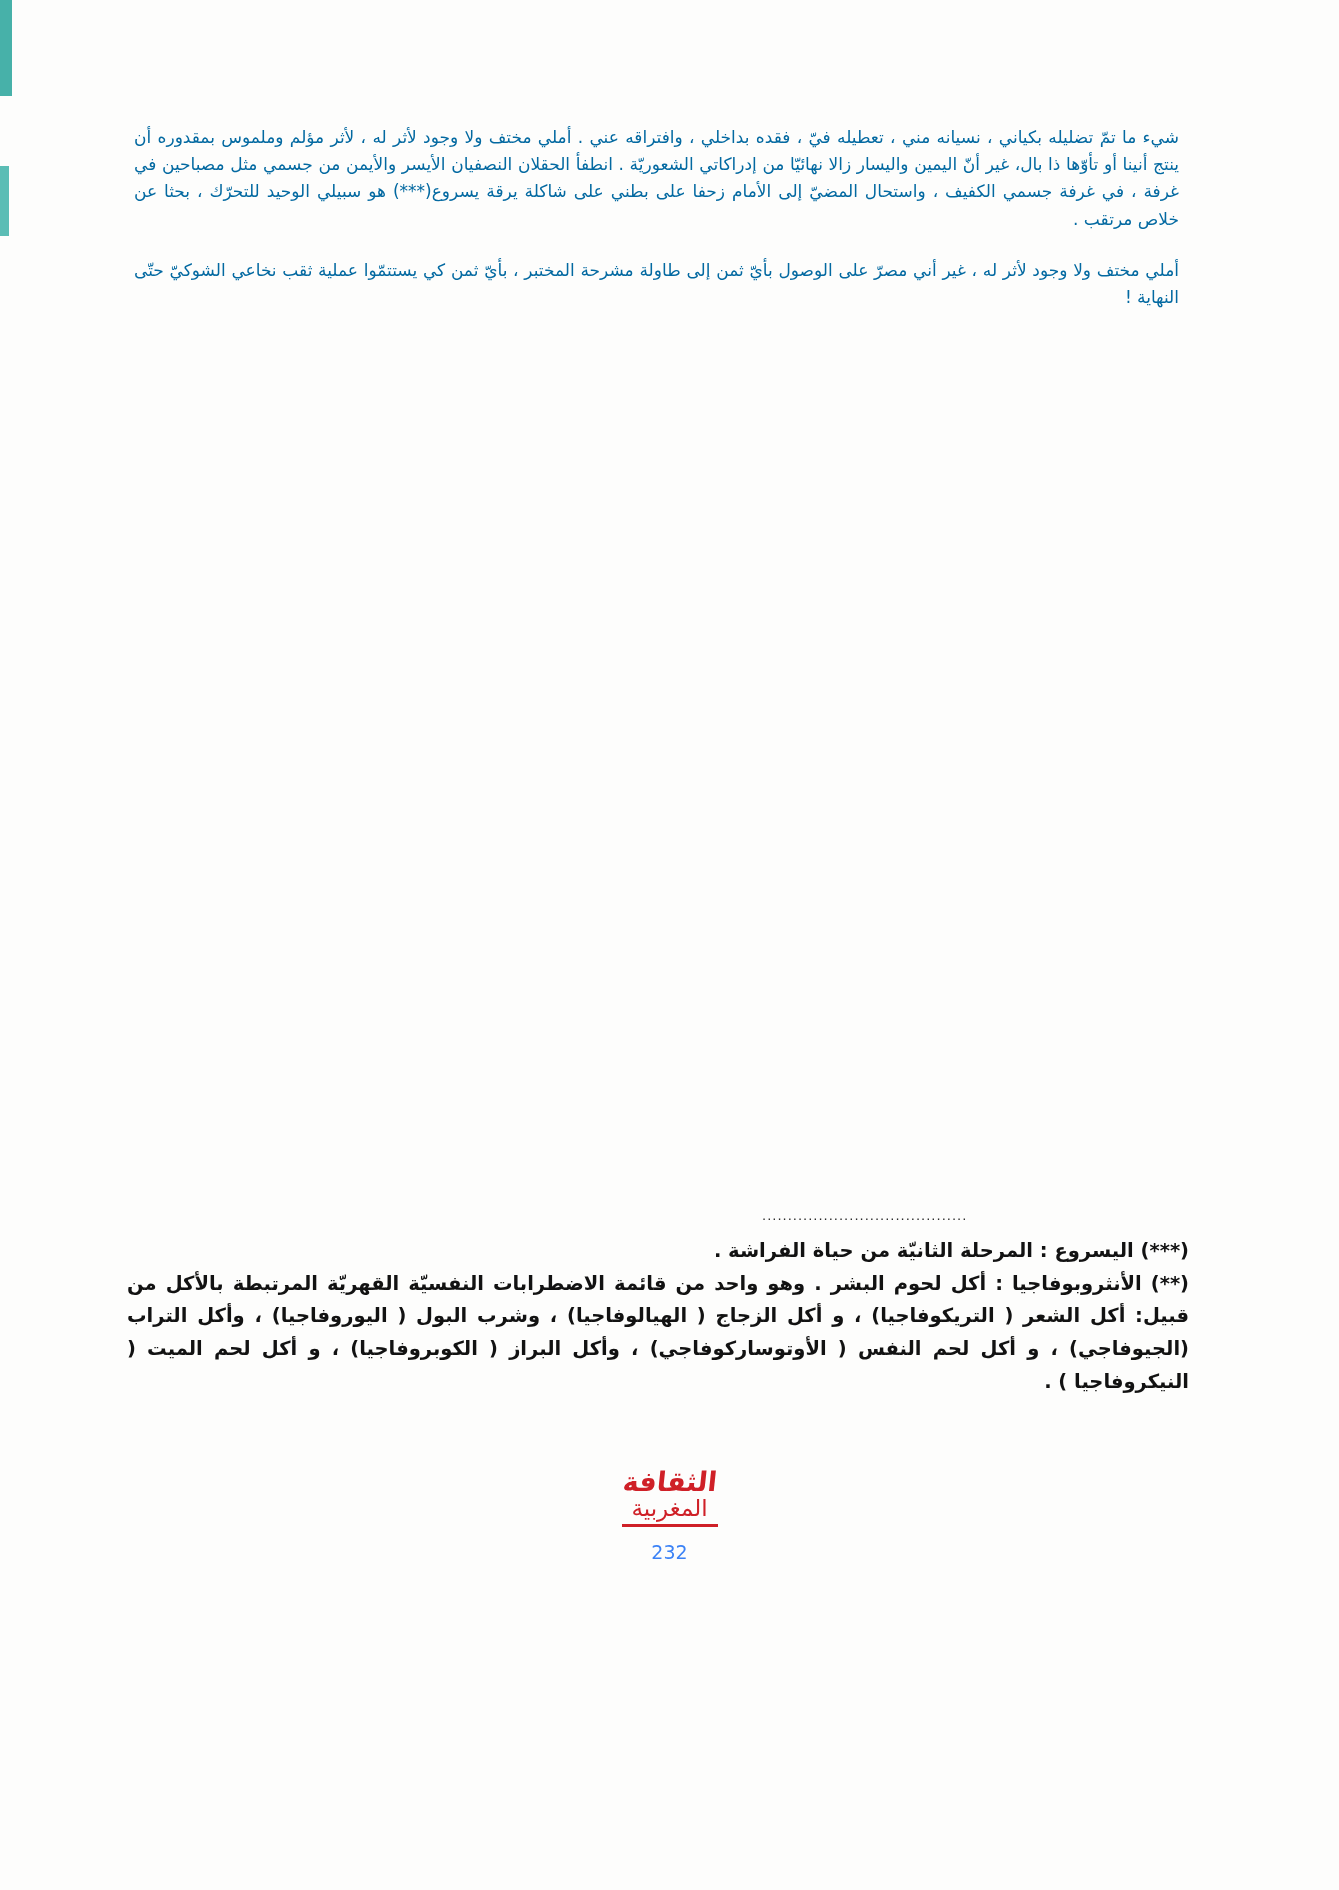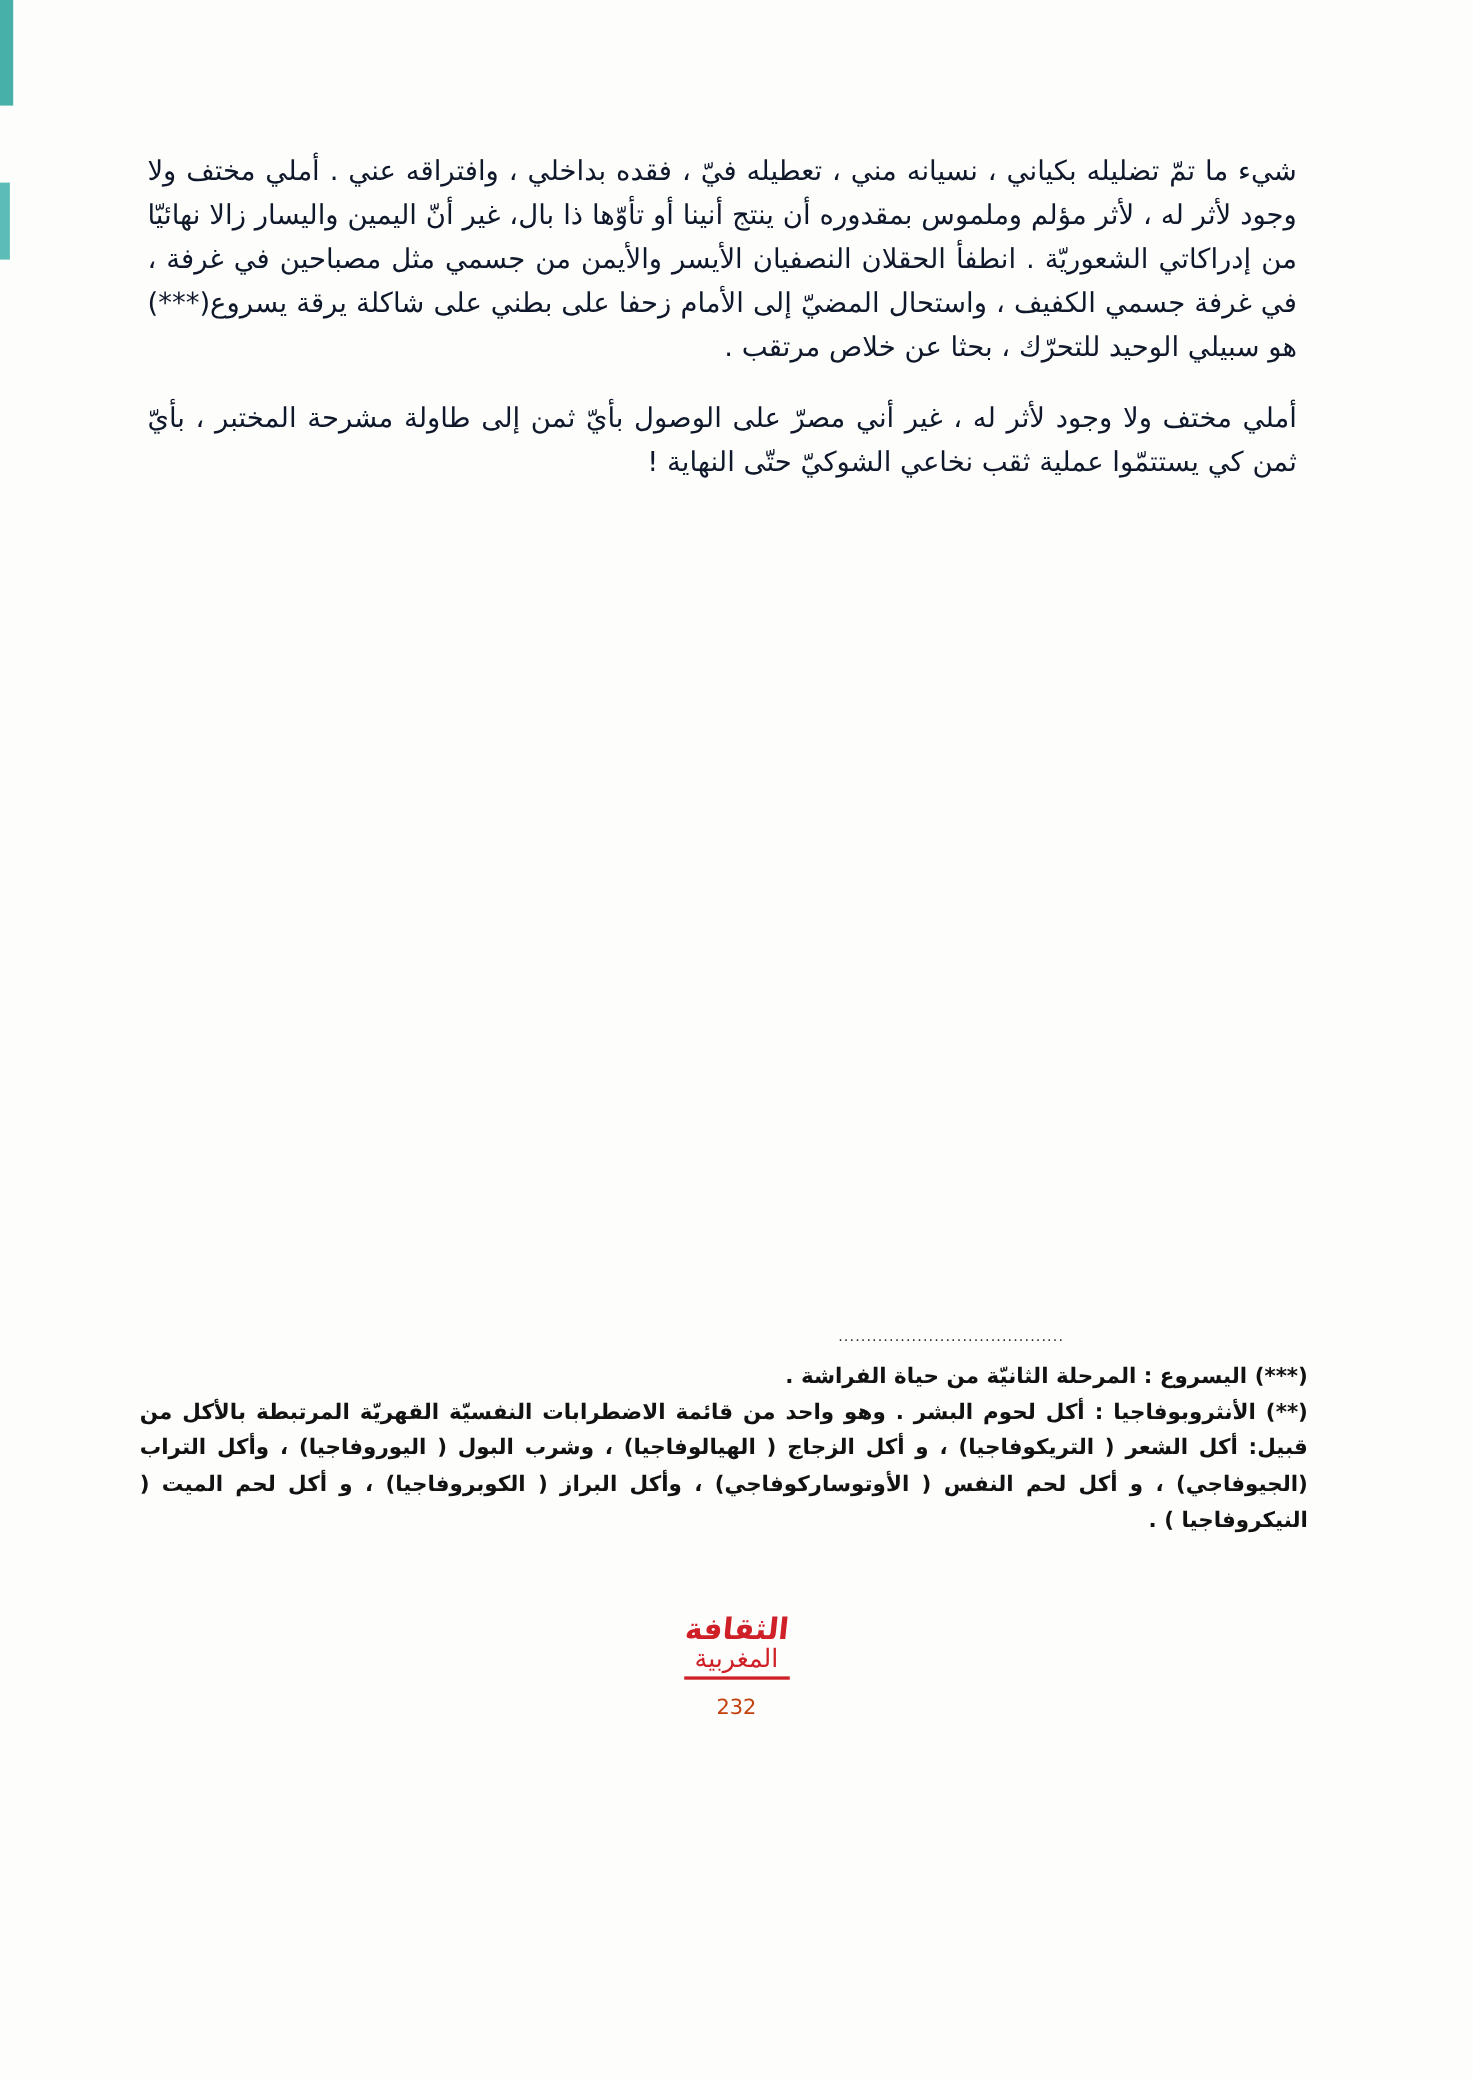--- a/index.html
+++ b/index.html
@@ -22,28 +22,28 @@
     position: absolute;
     left: 0;
     background: #47b1a9;
   }
   .edge-mark.m1 { top: 0;     width: 12px; height: 96px; }
   .edge-mark.m2 { top: 166px; width: 9px;  height: 70px; background:#5bbdb5; }
 
   
   .content {
     position: absolute;
-    top: 136px;
+    top: 124px;
     right: 160px;
     width: 1045px;
     direction: rtl;
     text-align: justify;
-    font-size: 25px;
+    font-size: 17px;
     line-height: 1.6;
-    color: #0f172a;
+    color: #0369a1;
   }
   .content p + p { margin-top: 24px; }
 
   
   .footnotes {
     position: absolute;
     top: 1205px;
     right: 150px;
     width: 1062px;
     direction: rtl;
@@ -99,21 +99,21 @@
     margin-right: auto;
   }
 
   .page-number {
     position: absolute;
     top: 1541px;
     left: 0;
     width: 100%;
     text-align: center;
     font-size: 19px;
-    color: #c2410c;
+    color: #3b82f6;
   }
 </style>
 </head>
 <body>
 
 <div class="page">
 
   <div class="edge-mark m1"></div>
   <div class="edge-mark m2"></div>
 

